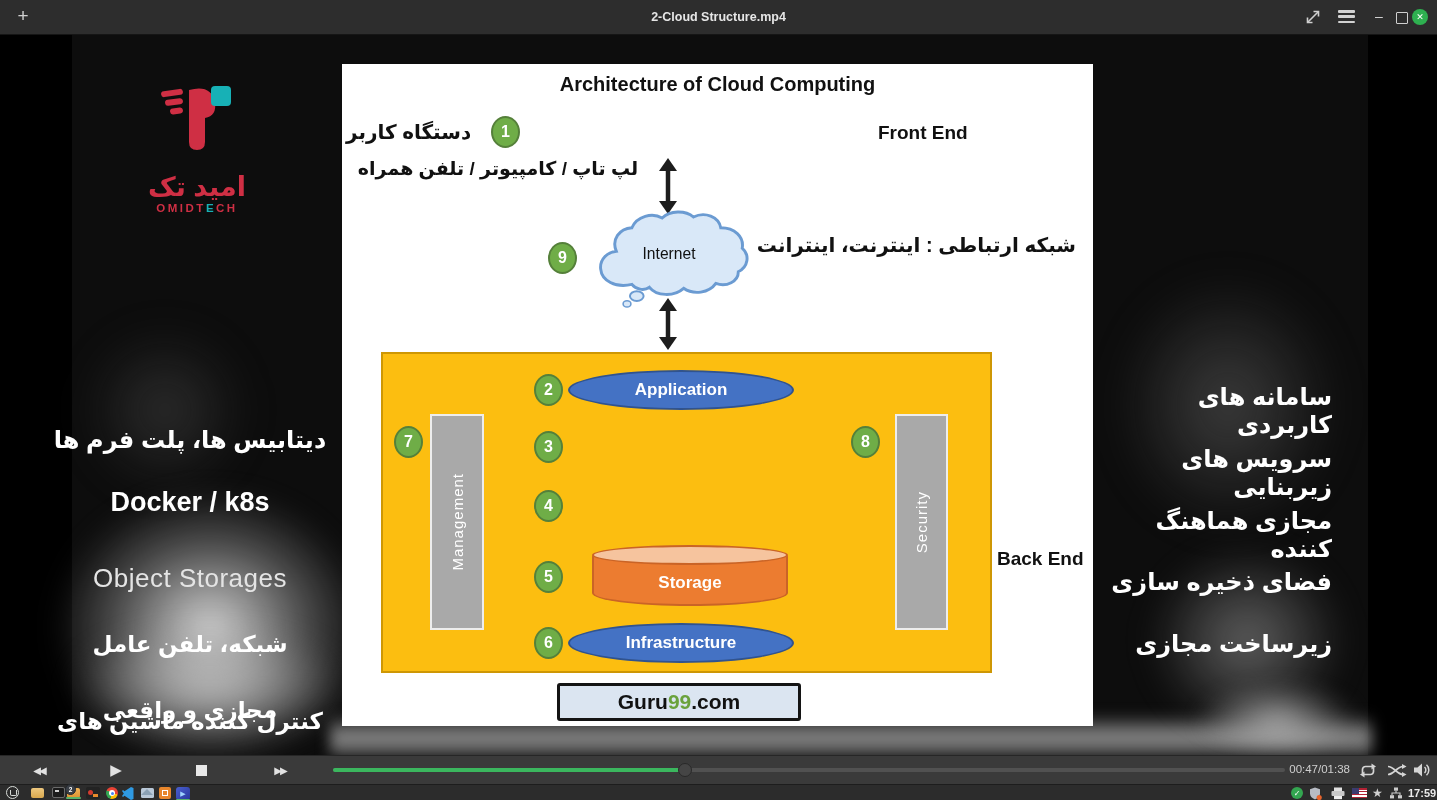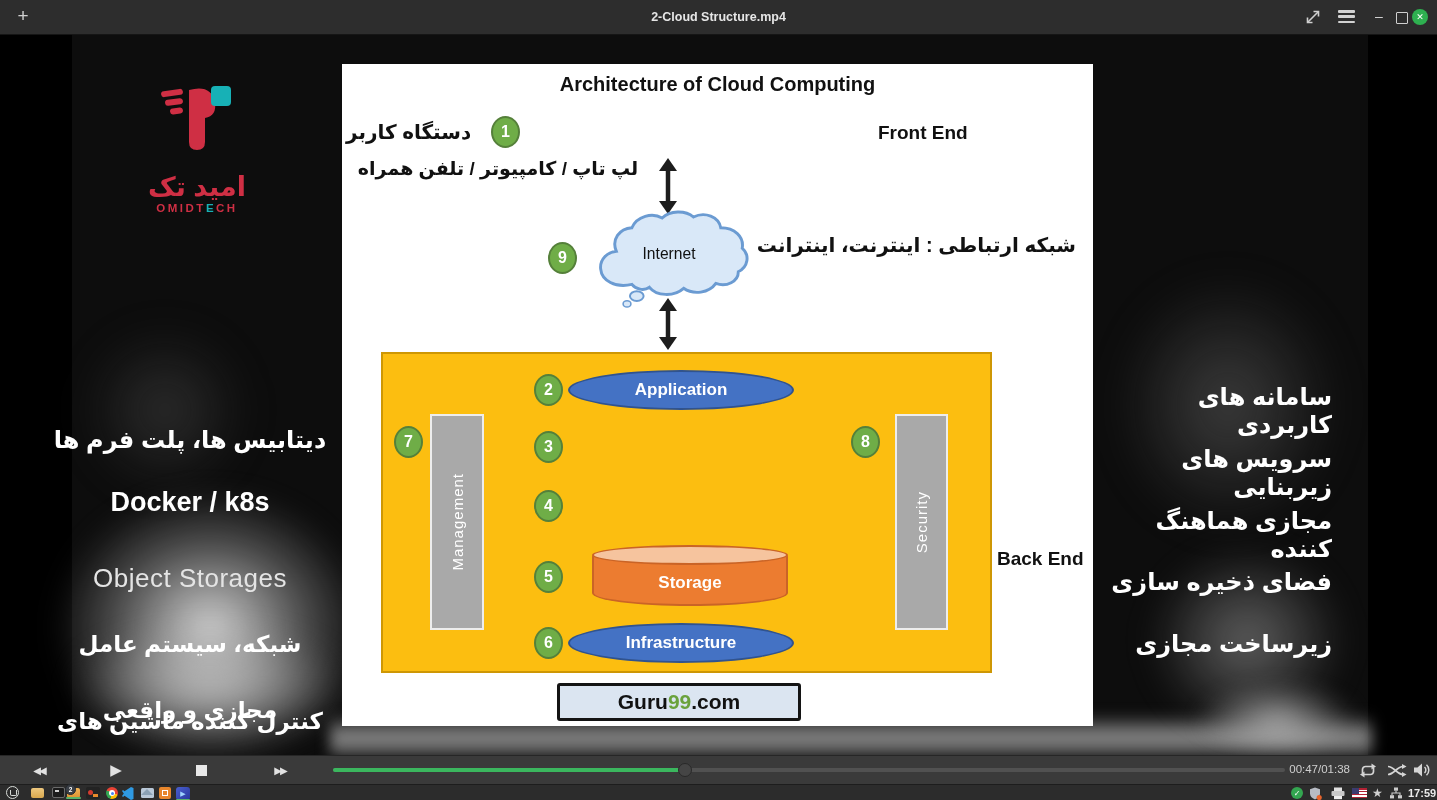--- a/index.html
+++ b/index.html
@@ -195,21 +195,21 @@
       <rect x="56" y="6" width="20" height="20" rx="4" fill="#17b1b6"></rect>
     </svg>
     <div class="logo-fa">امید تک</div>
     <div class="logo-en"><span>OMIDT</span><span class="teal">E</span><span>CH</span></div>
   </div>
 
   <div class="left-panel">
     <div class="lp-line lp1">دیتابیس ها، پلت فرم ها</div>
     <div class="lp-line lp2">Docker / k8s</div>
     <div class="lp-line lp3">Object Storages</div>
-    <div class="lp-line lp4">شبکه، سیستم عامل</div>
+    <div class="lp-line lp4">شبکه، تلفن عامل</div>
     <div class="lp-line lp5">کنترل کننده ماشین های</div>
     <div class="lp-line lp6">مجازی و واقعی</div>
   </div>
 
   <div class="right-panel">
     <div class="rp-line rp1">سامانه های کاربردی</div>
     <div class="rp-line rp2">سرویس های زیربنایی</div>
     <div class="rp-line rp3">مجازی هماهنگ کننده</div>
     <div class="rp-line rp4">فضای ذخیره سازی</div>
     <div class="rp-line rp5">زیرساخت مجازی</div>

